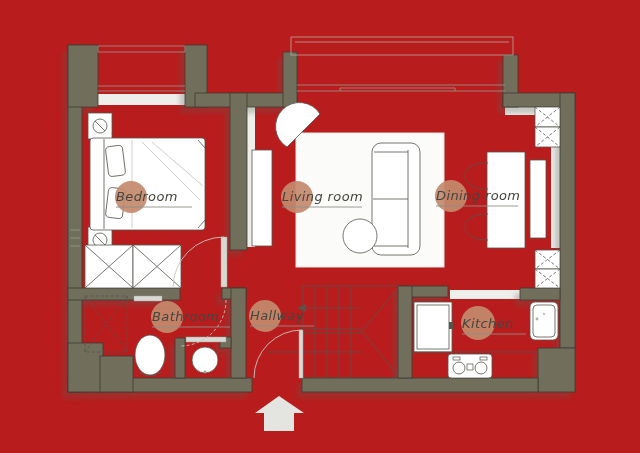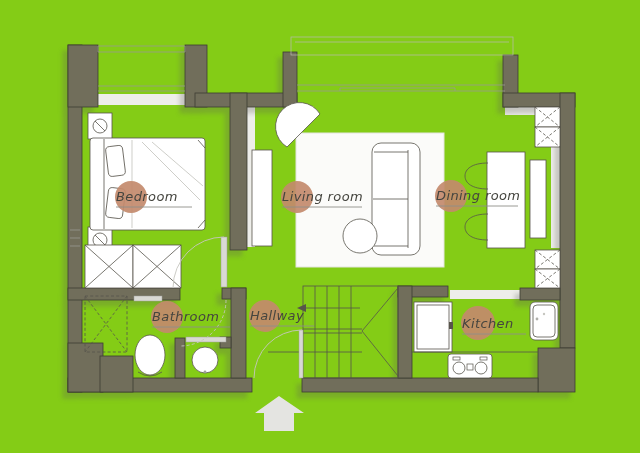--- a/index.html
+++ b/index.html
@@ -1,16 +1,16 @@
 <!DOCTYPE html>
 <html><head>
 <meta charset="utf-8">
 <style>
   html,body{margin:0;padding:0;background:#ffffff;}
-  .stage{position:relative;width:640px;height:453px;background:#84cc16;overflow:hidden;
+  .stage{position:relative;width:640px;height:453px;background:#b91c1c;overflow:hidden;
          font-family:"DejaVu Sans",sans-serif;}
   svg{position:absolute;left:0;top:0;}
   .walls{filter:drop-shadow(-5px 6px 2px rgba(95,95,85,0.28));}
   .wall{fill:#716e5b;stroke:#3e3d33;stroke-width:0.8;}
   .furn{fill:#ffffff;stroke:#57544b;stroke-width:0.8;}
   .furn-nf{fill:none;stroke:#57544b;stroke-width:0.8;}
   .lite{stroke:#9a9a93;stroke-width:0.8;fill:none;}
   .xlite{stroke:#b9b9b2;stroke-width:0.7;fill:none;}
   .doorleaf{fill:#d9d9d4;stroke:#a0a09a;stroke-width:0.5;}
   .doorarc{fill:none;stroke:#c6c6c0;stroke-width:0.9;}

